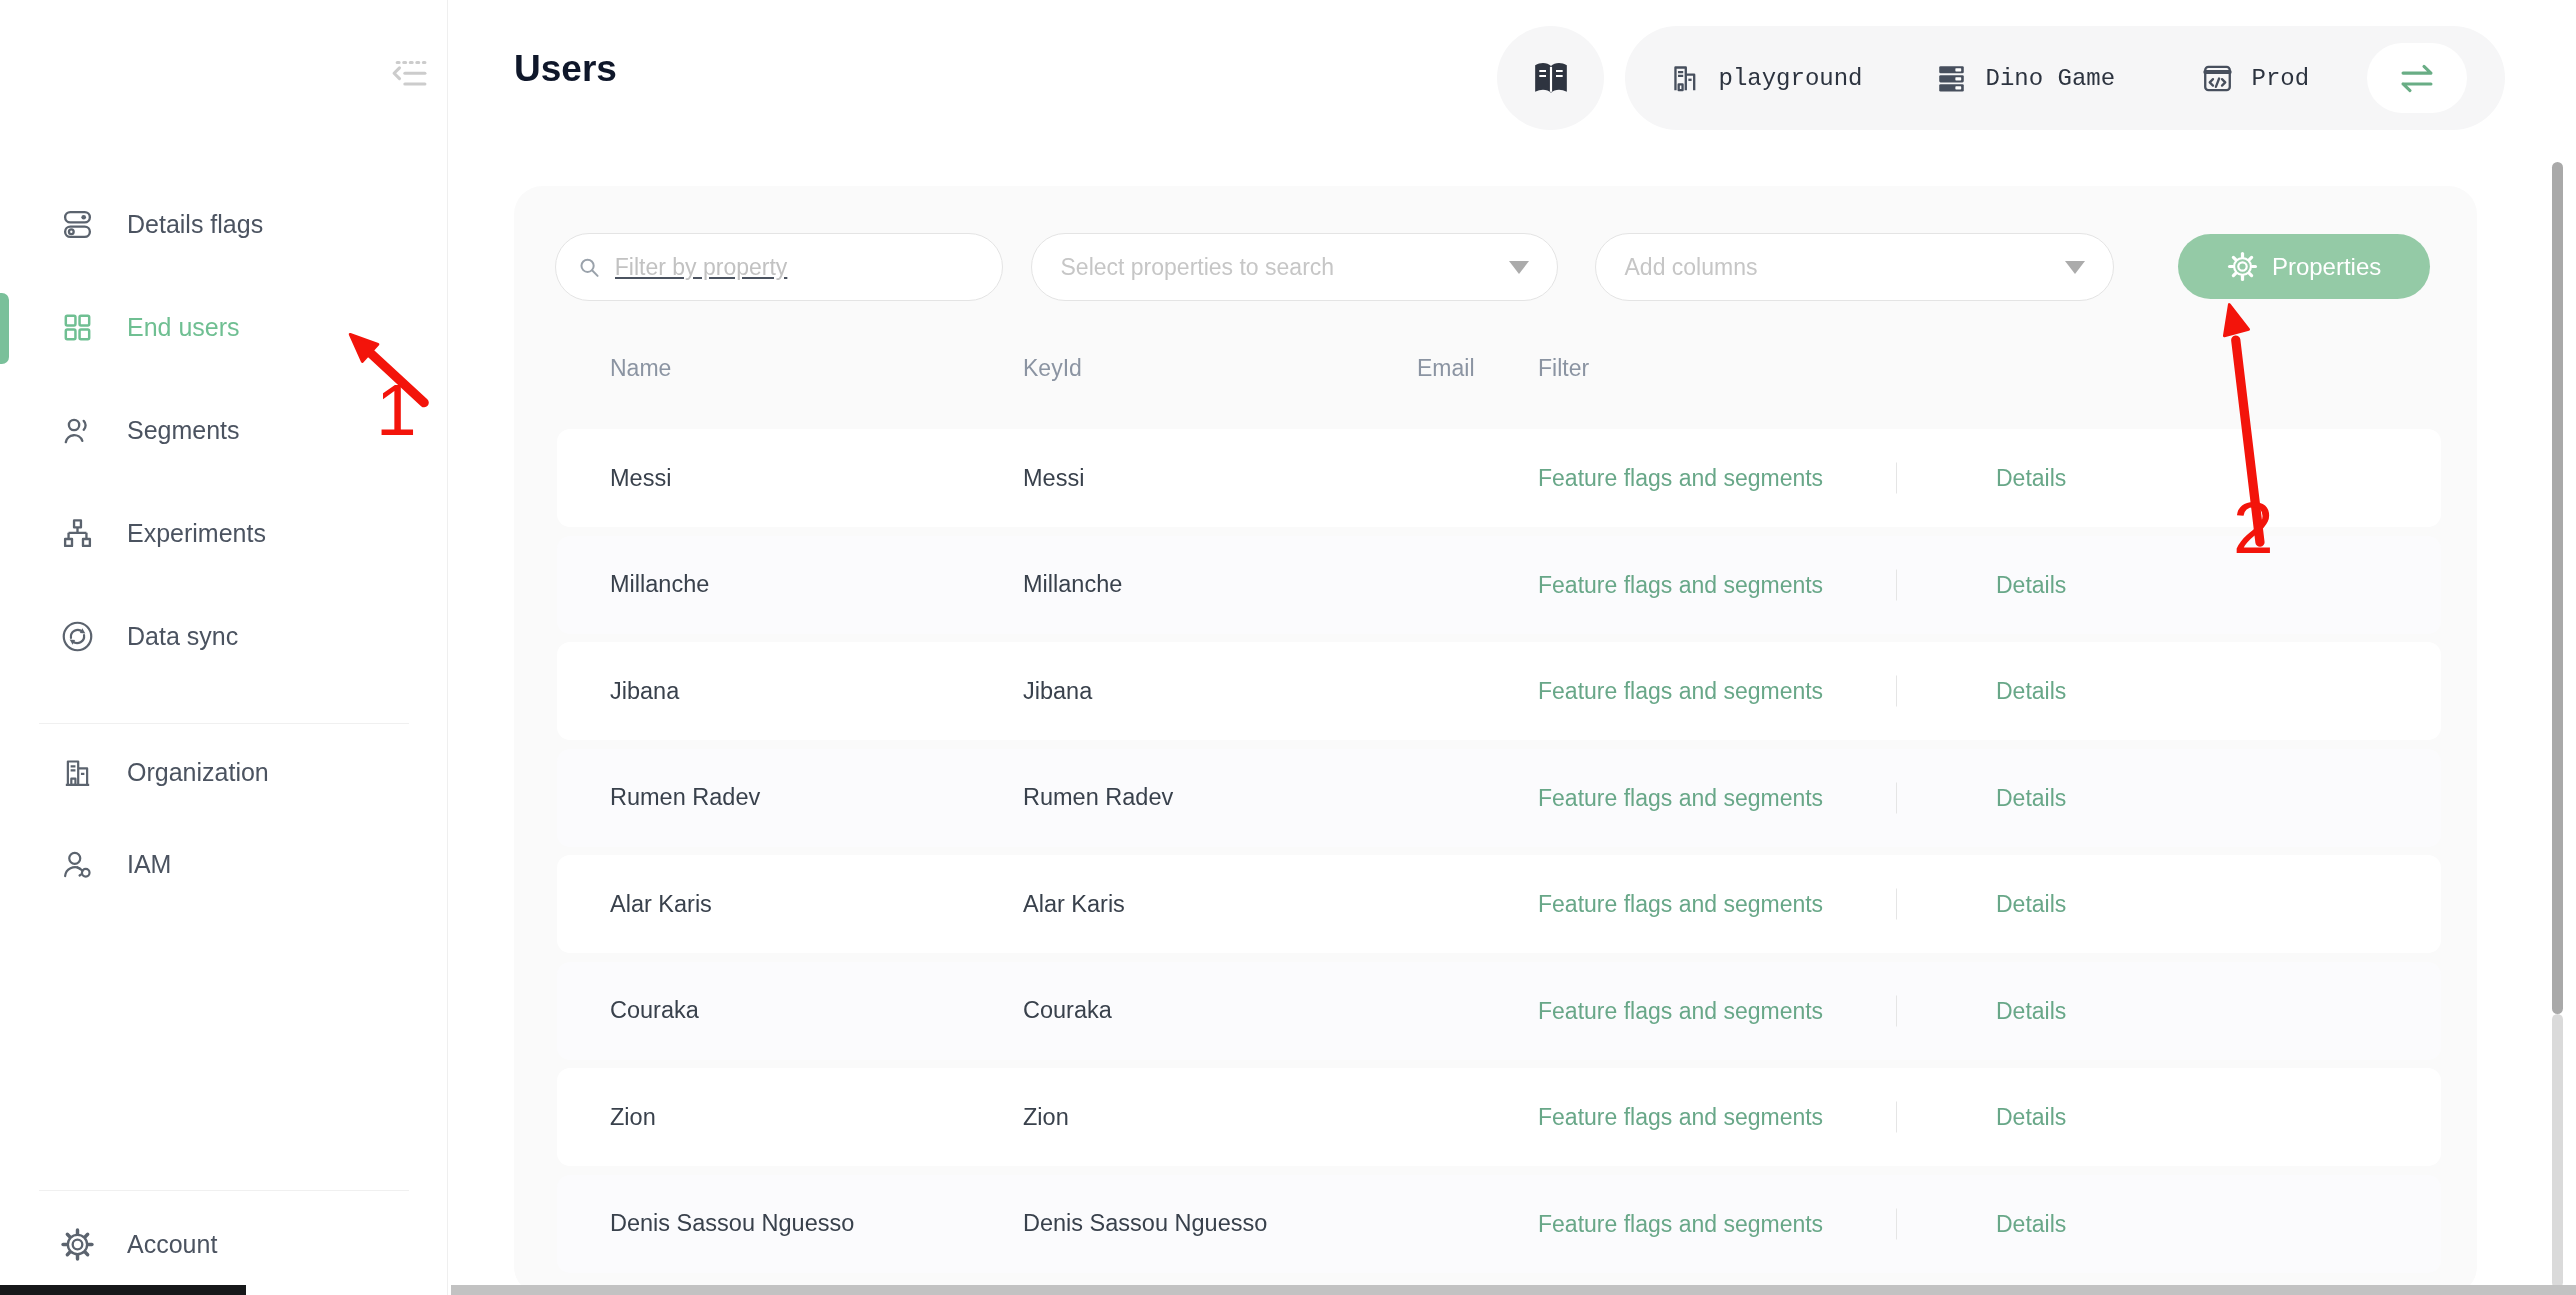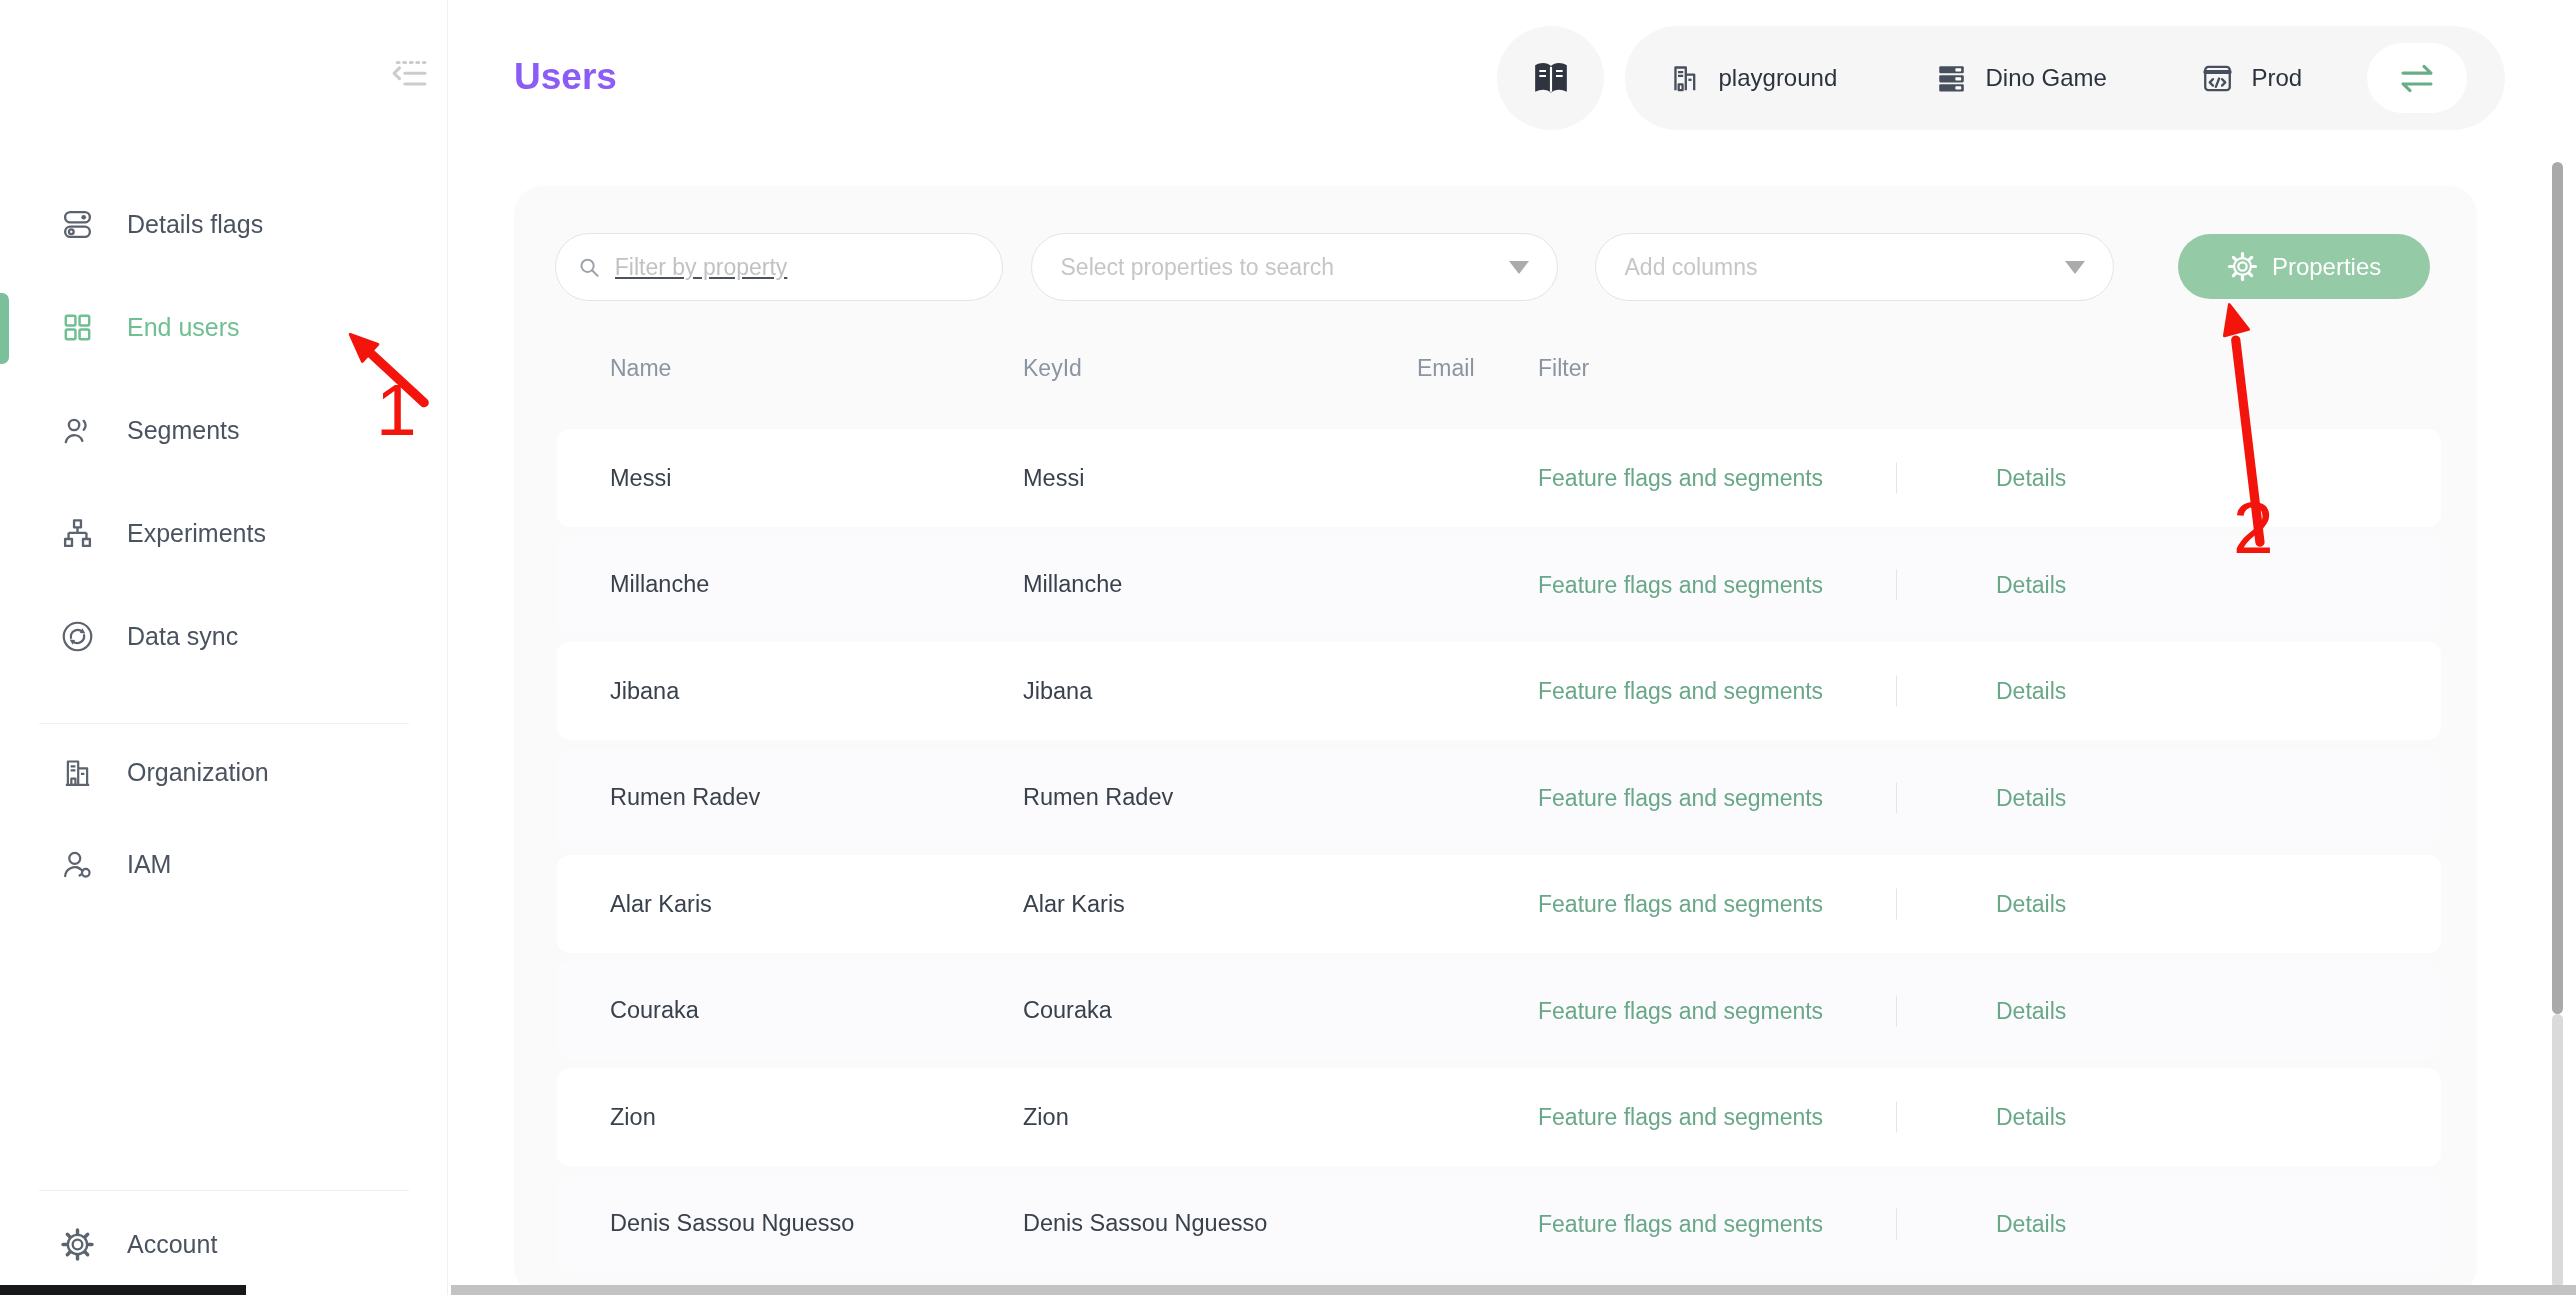--- a/index.html
+++ b/index.html
@@ -19,27 +19,27 @@
   .nav-item .nlabel { font-size:25px; color:#4b5360; margin-left:33px; }
   .nav-item.active .nlabel { color:#6fbf92; }
   .active-bar { position:absolute; left:0; top:293px; width:8.5px; height:71px;
     background:#7ac09a; border-radius:0 7.1px 7.1px 0; }
   .side-divider { position:absolute; left:39px; width:370px; height:1.4px; background:#f0f0f0; }
   .sec-item { position:absolute; left:0; width:448px; height:93px; display:flex; align-items:center; padding-left:61px; cursor:pointer; }
   .sec-item .nicon { width:33px; height:33px; flex:0 0 33px; }
   .sec-item .nlabel { font-size:25px; color:#4b5360; margin-left:33px; }
 
   
-  #page-title { position:absolute; left:514px; top:48px; font-size:37px; font-weight:700; color:#8b5cf6;margin-top:8px; }
+  #page-title { position:absolute; left:514px; top:48px; font-size:37px; font-weight:700; color:#0f172a; }
   .round-btn { position:absolute; left:1497px; top:26px; width:107px; height:104px; border-radius:50%;
     background:#f6f6f7; display:flex; align-items:center; justify-content:center; cursor:pointer; }
   .ws-pill { position:absolute; left:1625px; top:26px; width:880px; height:104px; border-radius:52px; background:#f6f6f7; }
   .ws-item { position:absolute; top:0; height:104px; display:flex; align-items:center; cursor:pointer; }
   .ws-item .wicon { width:31px; height:31px; margin-right:18.5px; }
-  .ws-item .wlabel { font-size:24px; color:#2c333f; }
+  .ws-item .wlabel { font-size:24px; color:#2c333f;font-family:Liberation Mono, monospace; }
   .swap-btn { position:absolute; left:742px; top:17px; width:100px; height:70px; border-radius:35px;
     background:#fff; display:flex; align-items:center; justify-content:center; cursor:pointer; }
 
   
   #panel { position:absolute; left:514px; top:186px; width:1963px; height:1109px;
     background:#fafafa; border-radius:28.5px; }
   .input-pill { position:absolute; top:47px; height:68px; background:#fff;
     border:1.4px solid #e4e4e4; border-radius:34px; display:flex; align-items:center; }
   #filter-box { left:41px; width:448px; padding:0 21.3px; }
   #filter-box input { border:none; outline:none; font-size:23px; color:#4b5360; width:100%;

